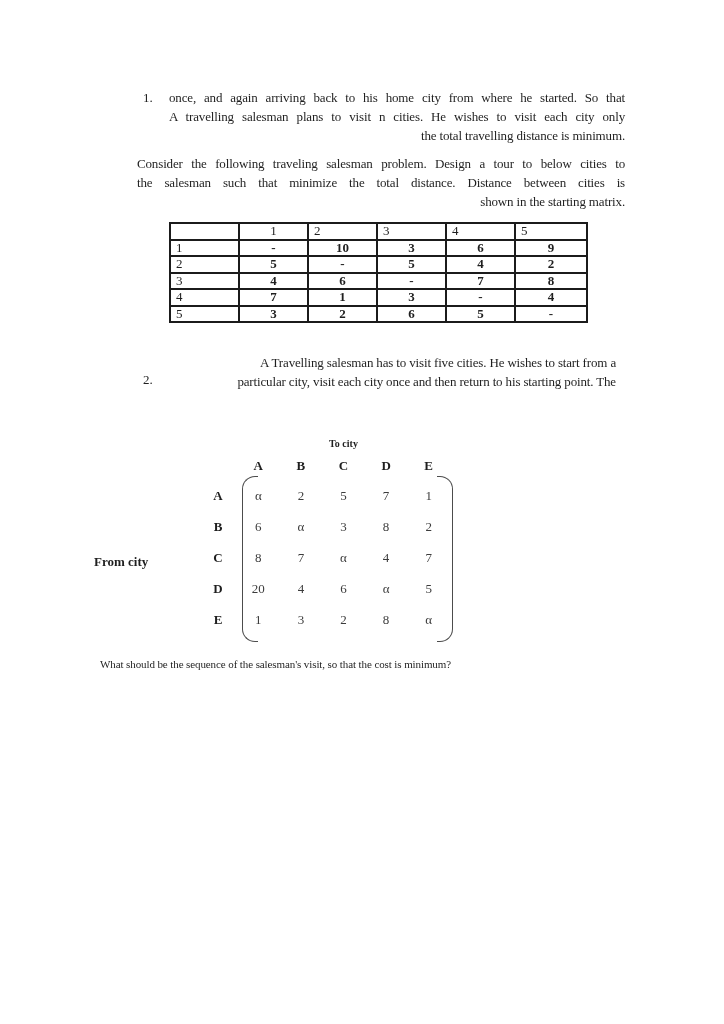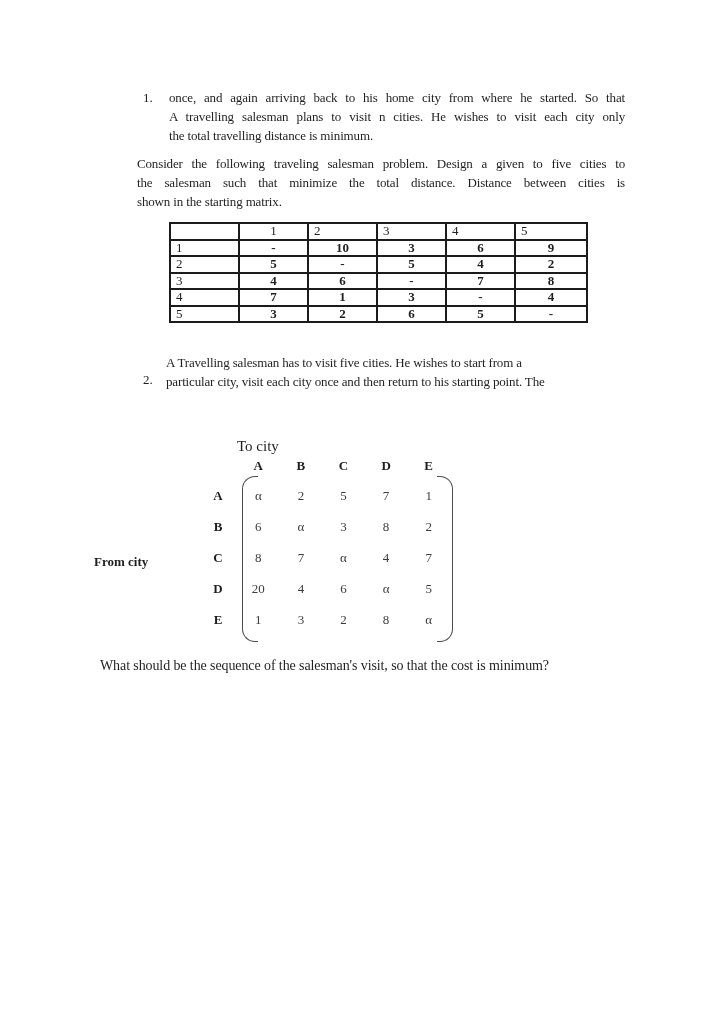--- a/index.html
+++ b/index.html
@@ -3,63 +3,63 @@
 <meta charset="utf-8">
 <style>
   html,body{margin:0;padding:0;background:#ffffff;}
   .page{
     position:relative;width:724px;height:1024px;background:#ffffff;overflow:hidden;
     font-family:"Liberation Serif","DejaVu Serif",serif;color:#1f1f1f;
   }
   .abs{position:absolute;}
   .ptext{font-size:13px;line-height:19px;letter-spacing:-0.15px;}
   .jl{white-space:nowrap;text-align:justify;text-align-last:justify;height:19px;}
-  .ll{white-space:nowrap;text-align:left;height:19px;}
+  .ll{white-space:nowrap;text-align:right;height:19px;}
   .pnum{font-size:13px;line-height:19px;}
   
   table.dist{position:absolute;left:169px;top:222px;border-collapse:collapse;table-layout:fixed;}
   table.dist td,table.dist th{
     border:2px solid #1b1b1b;height:14.5px;font-size:13px;line-height:14px;
     padding:0;overflow:hidden;
   }
   table.dist th{font-weight:normal;text-align:left;padding-left:5px;}
   table.dist th.center{text-align:center;padding-left:0;}
   table.dist td.rowlab{font-weight:normal;text-align:left;padding-left:5px;}
   table.dist td.val{font-weight:bold;text-align:center;}
   
-  .tocity{left:237px;top:438px;width:213px;text-align:left;font-weight:normal;font-size:15px;}
+  .tocity{left:237px;top:438px;width:213px;text-align:center;font-weight:bold;font-size:10px;}
   .fromcity{left:94px;top:554px;font-weight:bold;font-size:13px;text-align:center;}
   .mcols{left:237px;top:458px;width:213px;display:grid;grid-template-columns:repeat(5,42.6px);}
   .mcols span{text-align:center;font-weight:bold;font-size:13px;}
   .mrows{left:206px;top:480px;width:24px;height:155px;display:grid;grid-template-rows:repeat(5,31px);}
   .mrows div{display:flex;align-items:center;justify-content:center;font-weight:bold;font-size:13px;}
   .mgrid{left:237px;top:480px;width:213px;height:155px;display:grid;
          grid-template-columns:repeat(5,42.6px);grid-template-rows:repeat(5,31px);}
   .mgrid span{display:flex;align-items:center;justify-content:center;font-size:13px;color:#3c3c3c;}
   .bracket{width:15px;height:164px;top:476px;}
   .bl{left:242px;border-left:1.5px solid #4c4c4c;border-top:1.5px solid #4c4c4c;
       border-bottom:1.5px solid #4c4c4c;border-radius:13px 0 0 13px;}
   .br{left:437px;border-right:1.5px solid #4c4c4c;border-top:1.5px solid #4c4c4c;
       border-bottom:1.5px solid #4c4c4c;border-radius:0 13px 13px 0;}
-  .question{left:100px;top:658px;font-size:14px;white-space:nowrap;letter-spacing:-0.1px;}
+  .question{left:100px;top:658px;font-size:11px;white-space:nowrap;letter-spacing:-0.1px;}
 </style>
 </head>
 <body>
 
 <div class="page">
 
   <div class="abs pnum" style="left:143px;top:88px">1.</div>
   <div class="abs ptext" style="left:169px;top:88px;width:456px">
     <div class="jl">once, and again arriving back to his home city from where he started. So that</div>
     <div class="jl">A travelling salesman plans to visit n cities. He wishes to visit each city only</div>
     <div class="ll">the total travelling distance is minimum.</div>
   </div>
 
   <div class="abs ptext" style="left:137px;top:154px;width:488px">
-    <div class="jl">Consider the following traveling salesman problem. Design a given to five cities to</div>
+    <div class="jl">Consider the following traveling salesman problem. Design a tour to below cities to</div>
     <div class="jl">the salesman such that minimize the total distance. Distance between cities is</div>
     <div class="ll">shown in the starting matrix.</div>
   </div>
 
   <table class="dist">
     <colgroup>
         <col style="width:69px">
         <col style="width:69px">
         <col style="width:69px">
         <col style="width:69px">

